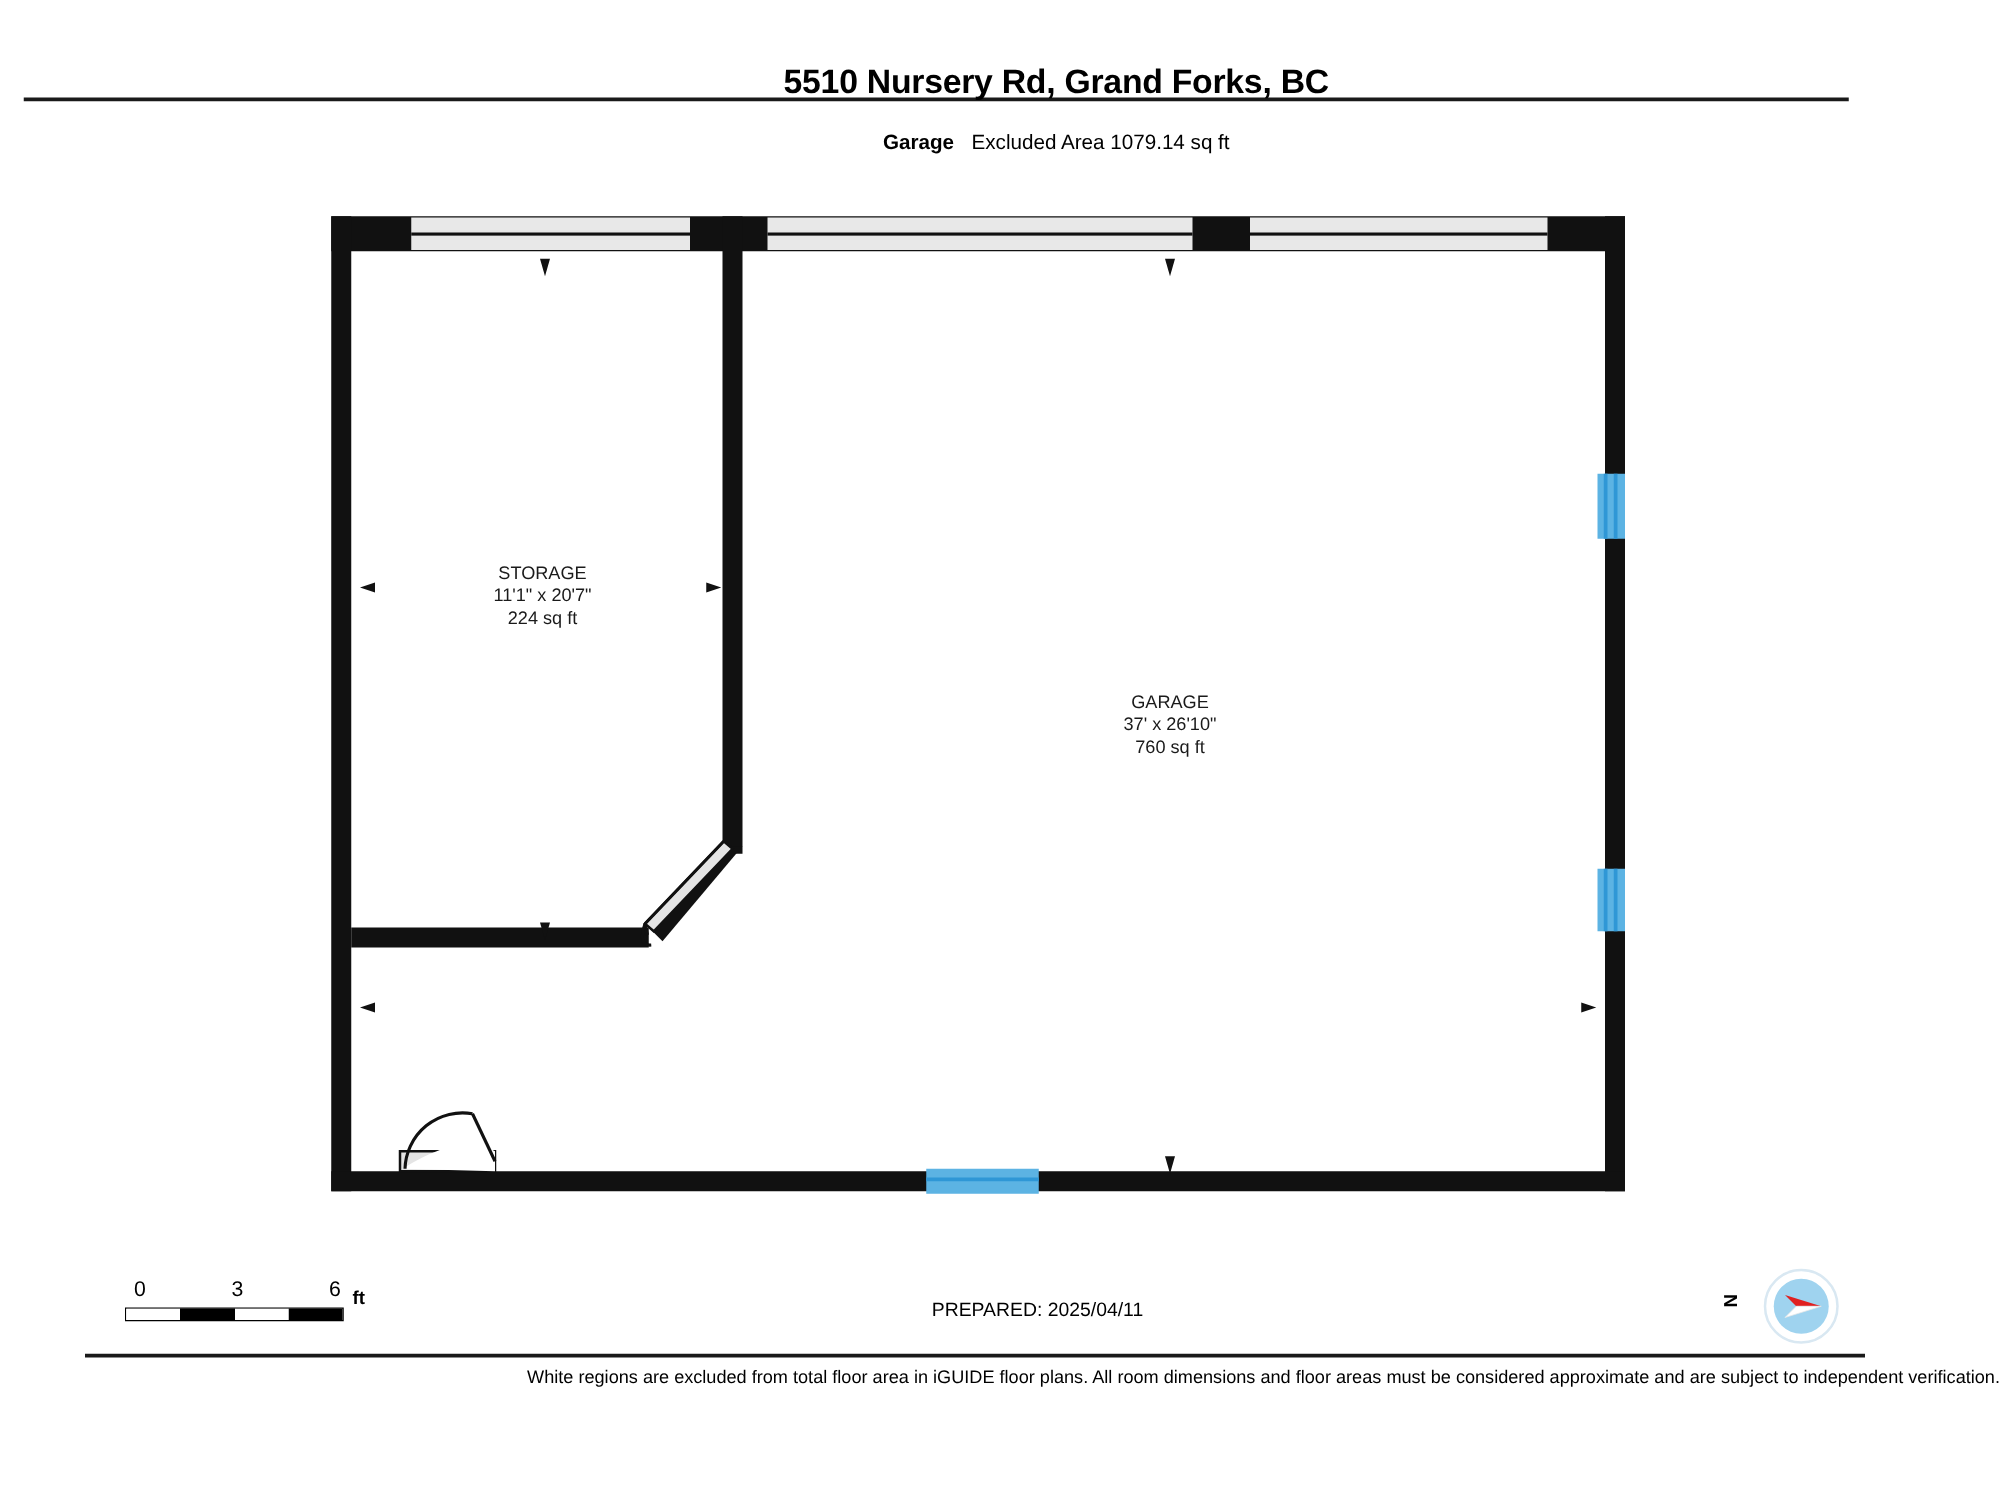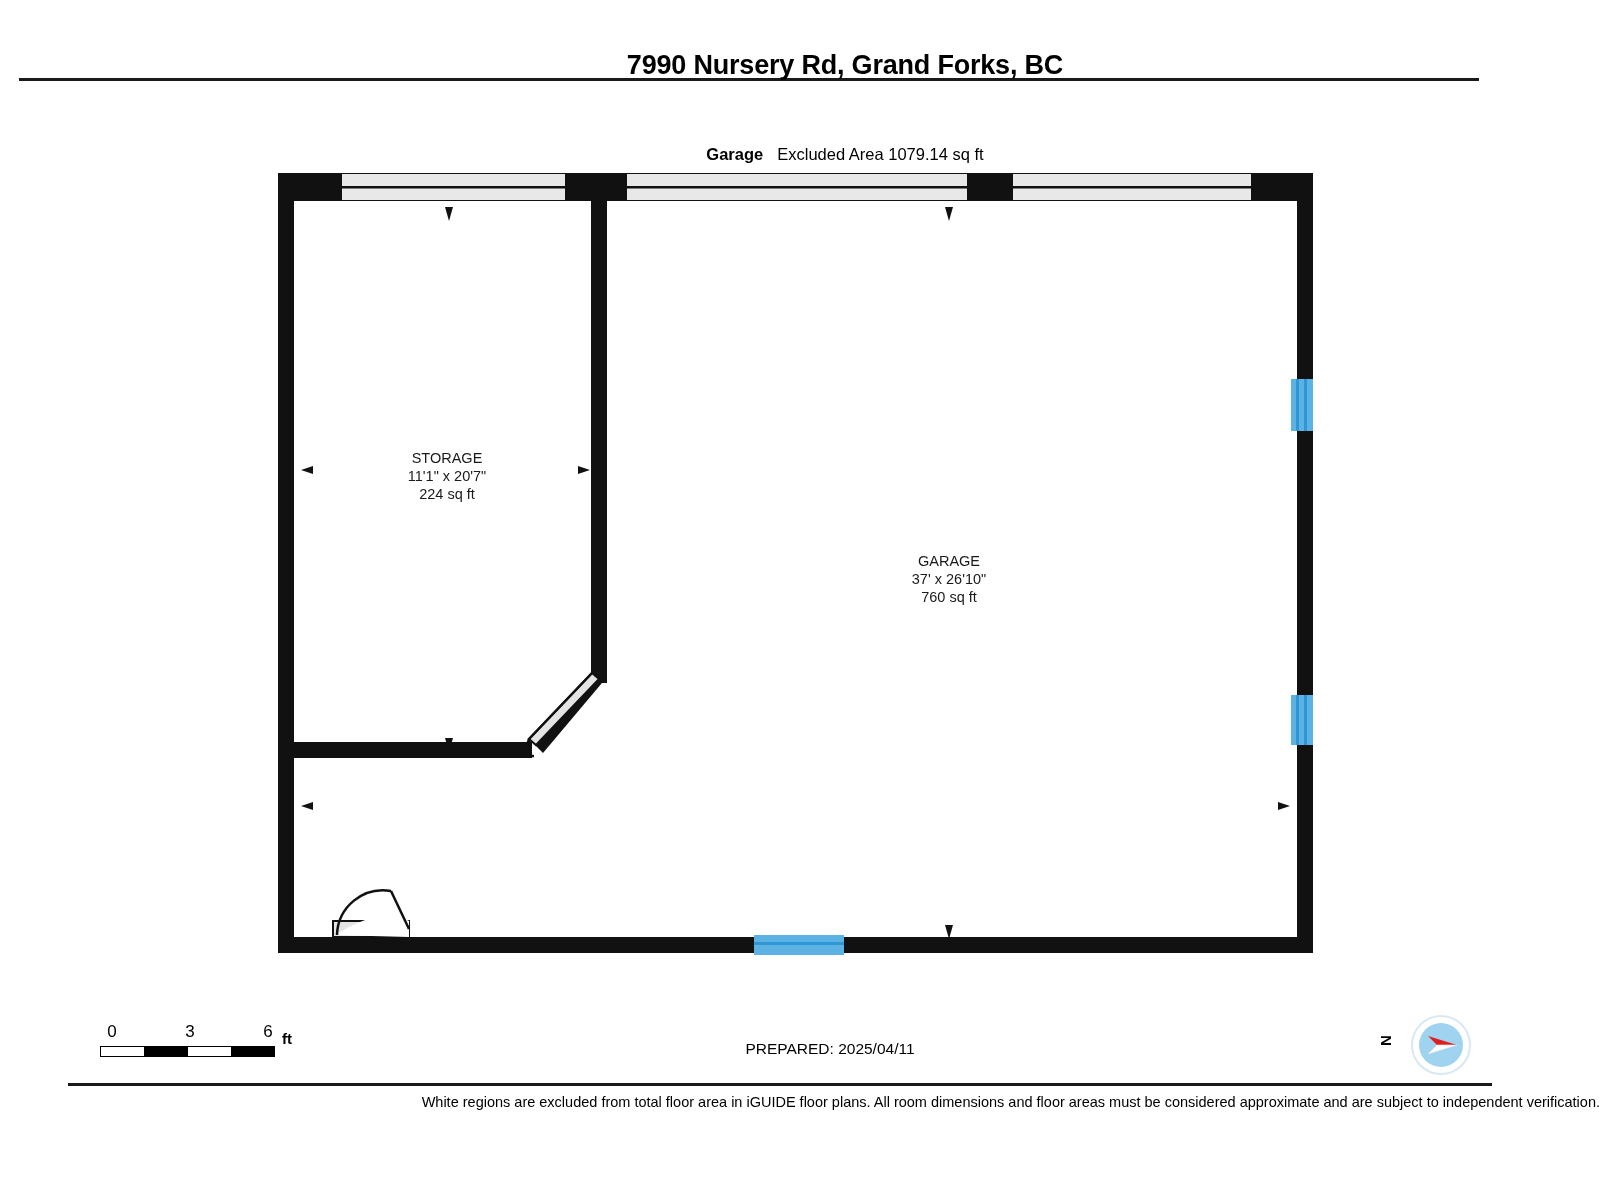--- a/index.html
+++ b/index.html
@@ -72,31 +72,30 @@
     letter-spacing: -0.2px;
   }
   #subtitle-row {
     position: absolute;
     left: 200px;
     top: 105px;
     width: 1290px;
     text-align: center;
     font-size: 16.5px;
     white-space: nowrap;
-    margin-top: 40px;
   }
   #subtitle-row .level {
     font-weight: bold;
     margin-right: 14px;
   }
 
   
   #plan-wrap {
     position: absolute;
-    left: 13px;
+    left: 0;
     top: 145px;
     width: 1452px;
     height: 860px;
   }
   #plan-svg {
     display: block;
   }
   .room-label {
     font-family: "Liberation Sans", sans-serif;
     font-size: 14.5px;
@@ -192,21 +191,21 @@
   }
 </style>
 </head>
 <body>
 
 <div id="header">
 
 
   <div id="realtor-bar"></div>
 
-  <div id="title">7990 Nursery Rd, Grand Forks, BC</div>
+  <div id="title">5510 Nursery Rd, Grand Forks, BC</div>
 
   <div id="subtitle-row">
     <span class="level">Garage</span><span>Excluded Area 1079.14 sq ft</span>
   </div>
 </div>
 
 <div id="plan-wrap">
 <svg id="plan-svg" width="1600" height="860" viewBox="0 0 1600 860">
 
   <g>

